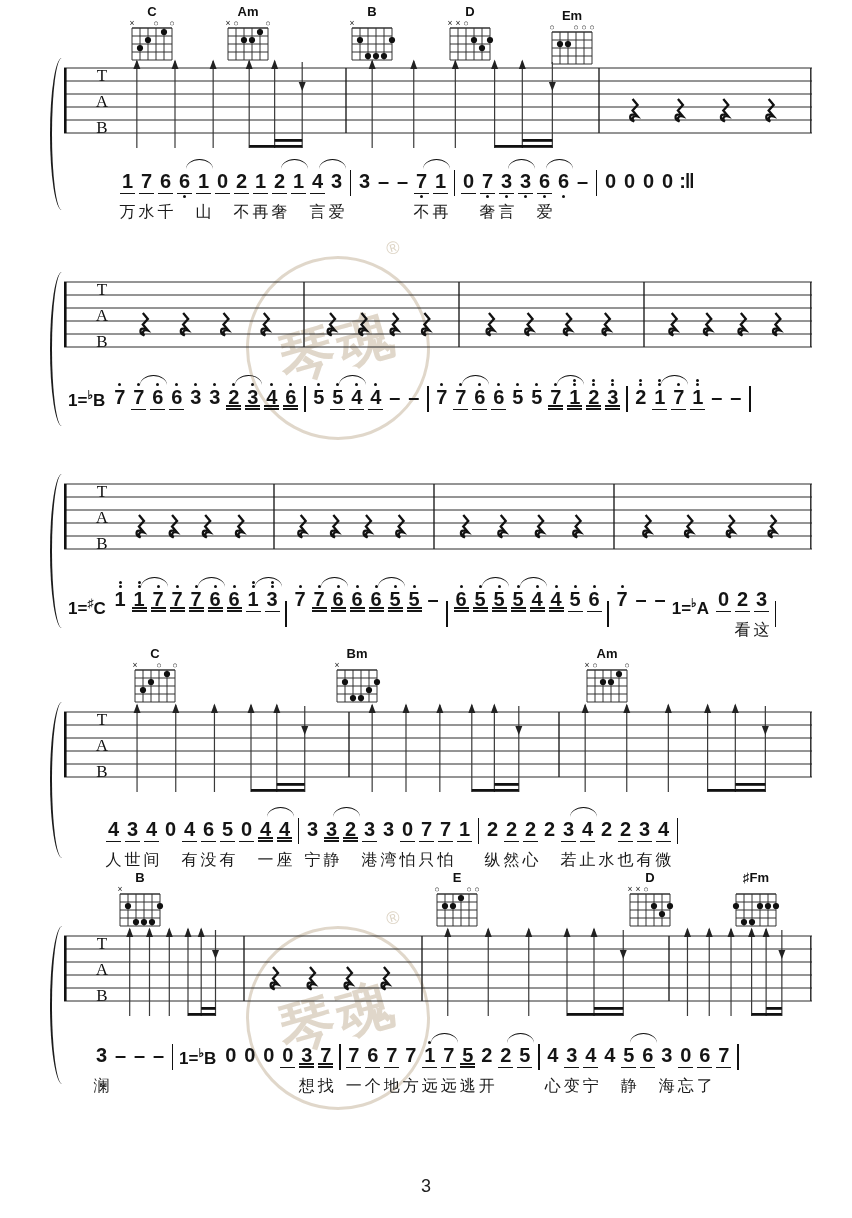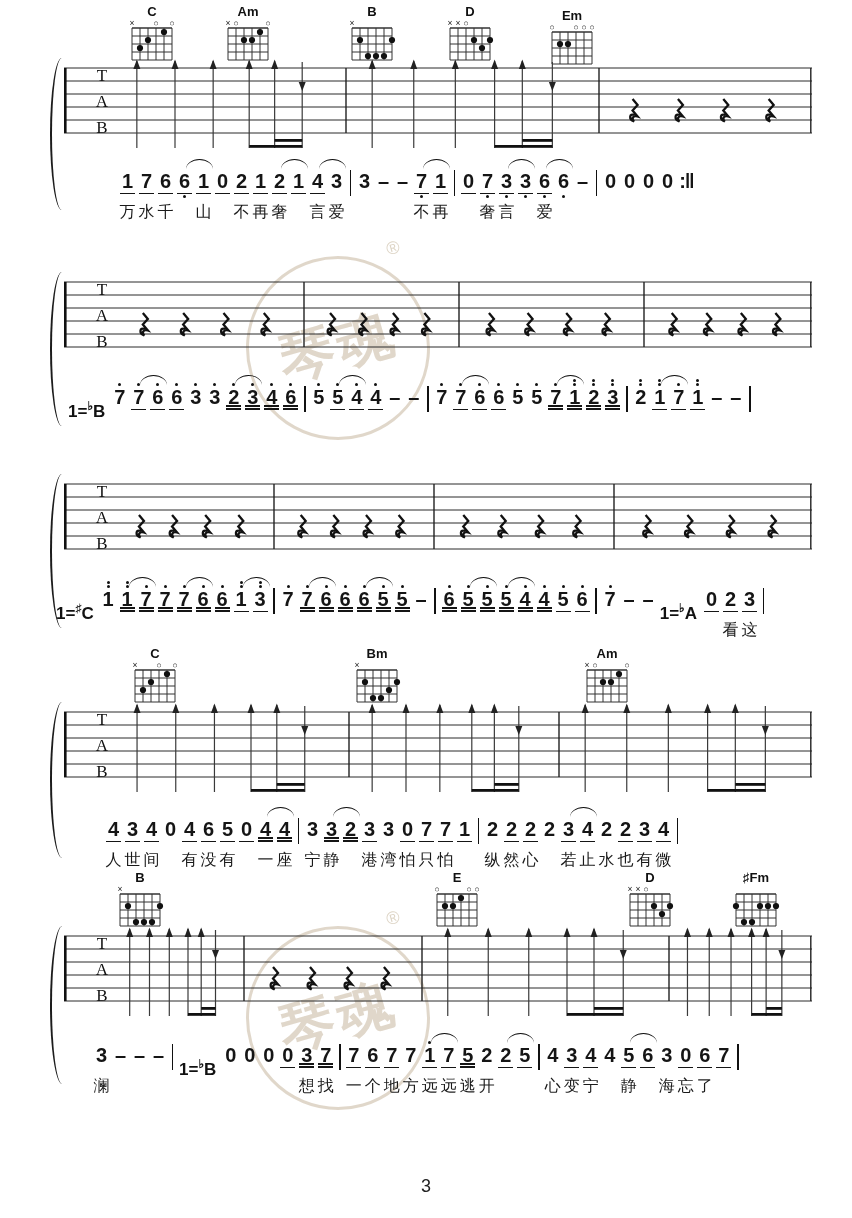--- a/index.html
+++ b/index.html
@@ -24,21 +24,21 @@
   .tok .bd{height:7px;display:flex;justify-content:center;align-items:flex-start;padding-top:1px;}
   .dot{width:3.2px;height:3.2px;border-radius:50%;background:#111;}
   .num{font-size:20px;line-height:23px;height:24px;font-weight:600;color:#151515;
        padding:0 2px;box-sizing:border-box;}
   .u1{border-bottom:1.6px solid #151515;}
   .u2{border-bottom:5px double #151515;}
   .lyr{font-size:16px;line-height:20px;height:20px;white-space:nowrap;color:#1a1a1a;}
   .tkbar{width:9px;}
   .tkbar .bar{width:1.6px;height:26px;background:#111;margin-top:12px;}
   .tkkey{width:auto;padding:0 5px 0 2px;}
-  .tkkey .keyrow{margin-top:20px;font-size:17px;font-weight:bold;height:24px;line-height:24px;white-space:nowrap;}
+  .tkkey .keyrow{margin-top:9px;font-size:17px;font-weight:bold;height:24px;line-height:24px;white-space:nowrap;}
   .tkkey sup{font-size:12px;}
   .rep{font-weight:bold;letter-spacing:-1px;}
   .dashn{color:#151515;}
   .arc{position:absolute;top:1px;left:58%;width:27px;height:9px;
        border-top:1.7px solid #111;border-radius:50% 50% 0 0/100% 100% 0 0;}
   #pageno{position:absolute;left:0;right:0;top:1176px;text-align:center;font-size:18px;color:#222;}
 </style>
 </head>
 <body>
 
@@ -706,21 +706,21 @@
             <path d="M5 1 L10 7 L5 12.5 L10 18.5 C5.5 17 3.5 20.5 6.5 23.5 C1 21.5 1.5 15 7 17" stroke="#111" stroke-width="2.3" fill="none" transform="translate(394.28,40)"></path>
             <path d="M5 1 L10 7 L5 12.5 L10 18.5 C5.5 17 3.5 20.5 6.5 23.5 C1 21.5 1.5 15 7 17" stroke="#111" stroke-width="2.3" fill="none" transform="translate(431.72,40)"></path>
             <path d="M5 1 L10 7 L5 12.5 L10 18.5 C5.5 17 3.5 20.5 6.5 23.5 C1 21.5 1.5 15 7 17" stroke="#111" stroke-width="2.3" fill="none" transform="translate(469.15999999999997,40)"></path>
             <path d="M5 1 L10 7 L5 12.5 L10 18.5 C5.5 17 3.5 20.5 6.5 23.5 C1 21.5 1.5 15 7 17" stroke="#111" stroke-width="2.3" fill="none" transform="translate(506.6,40)"></path>
             <line x1="746.8" y1="10" x2="746.8" y2="75" stroke="#222" stroke-width="1.4"></line>
             <path d="M5 1 L10 7 L5 12.5 L10 18.5 C5.5 17 3.5 20.5 6.5 23.5 C1 21.5 1.5 15 7 17" stroke="#111" stroke-width="2.3" fill="none" transform="translate(576.62,40)"></path>
             <path d="M5 1 L10 7 L5 12.5 L10 18.5 C5.5 17 3.5 20.5 6.5 23.5 C1 21.5 1.5 15 7 17" stroke="#111" stroke-width="2.3" fill="none" transform="translate(618.38,40)"></path>
             <path d="M5 1 L10 7 L5 12.5 L10 18.5 C5.5 17 3.5 20.5 6.5 23.5 C1 21.5 1.5 15 7 17" stroke="#111" stroke-width="2.3" fill="none" transform="translate(660.14,40)"></path>
             <path d="M5 1 L10 7 L5 12.5 L10 18.5 C5.5 17 3.5 20.5 6.5 23.5 C1 21.5 1.5 15 7 17" stroke="#111" stroke-width="2.3" fill="none" transform="translate(701.9,40)"></path>
           </svg></div>
-        <div class="melody" style="left: 54px; top: 576px;">
+        <div class="melody" style="left: 66px; top: 576px; align-items: center;">
           <div class="tok tkkey">
             <div class="keyrow"><span>1=</span><sup>♯</sup><span>C</span></div>
             <div class="lyr"></div>
           </div>
           <div class="tok">
             <div class="td">
               <div class="dot"></div>
               <div class="dot"></div>
             </div>
             <div class="num">1</div>
@@ -998,21 +998,21 @@
             <line x1="48" y1="22" x2="48" y2="54" stroke="#333" stroke-width="1"></line>
             <line x1="8" y1="22" x2="48" y2="22" stroke="#333" stroke-width="1.6"></line>
             <line x1="8" y1="30" x2="48" y2="30" stroke="#333" stroke-width="1"></line>
             <line x1="8" y1="38" x2="48" y2="38" stroke="#333" stroke-width="1"></line>
             <line x1="8" y1="46" x2="48" y2="46" stroke="#333" stroke-width="1"></line>
             <line x1="8" y1="54" x2="48" y2="54" stroke="#333" stroke-width="1"></line>
             <circle cx="16" cy="42" r="3.1" fill="#111"></circle>
             <circle cx="24" cy="34" r="3.1" fill="#111"></circle>
             <circle cx="40" cy="26" r="3.1" fill="#111"></circle>
           </svg></div>
-        <div class="chord" style="left: 349px; top: 648px;"><svg width="56" height="60" viewBox="0 0 56 60">
+        <div class="chord" style="left: 329px; top: 648px;"><svg width="56" height="60" viewBox="0 0 56 60">
             <text x="28" y="10" text-anchor="middle" font-size="13" font-weight="bold" fill="#111" font-family="Liberation Sans, sans-serif">Bm</text>
             <text x="8" y="19.5" text-anchor="middle" font-size="8.5" fill="#222">×</text>
             <line x1="8" y1="22" x2="8" y2="54" stroke="#333" stroke-width="1"></line>
             <line x1="16" y1="22" x2="16" y2="54" stroke="#333" stroke-width="1"></line>
             <line x1="24" y1="22" x2="24" y2="54" stroke="#333" stroke-width="1"></line>
             <line x1="32" y1="22" x2="32" y2="54" stroke="#333" stroke-width="1"></line>
             <line x1="40" y1="22" x2="40" y2="54" stroke="#333" stroke-width="1"></line>
             <line x1="48" y1="22" x2="48" y2="54" stroke="#333" stroke-width="1"></line>
             <line x1="8" y1="22" x2="48" y2="22" stroke="#333" stroke-width="1.6"></line>
             <line x1="8" y1="30" x2="48" y2="30" stroke="#333" stroke-width="1"></line>

